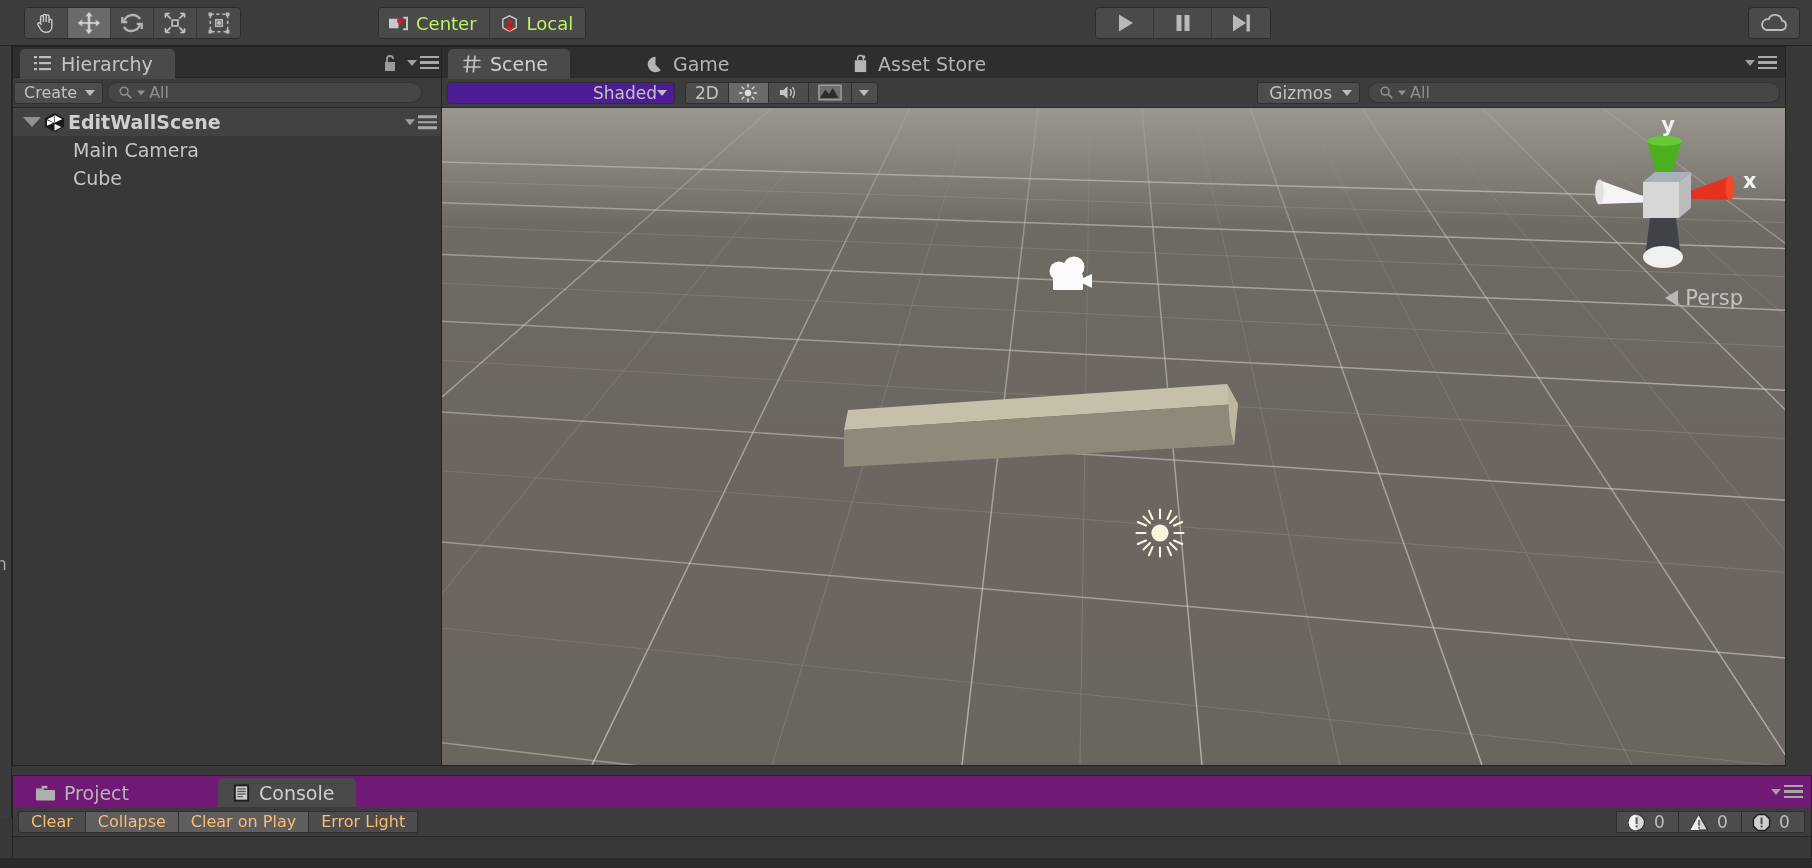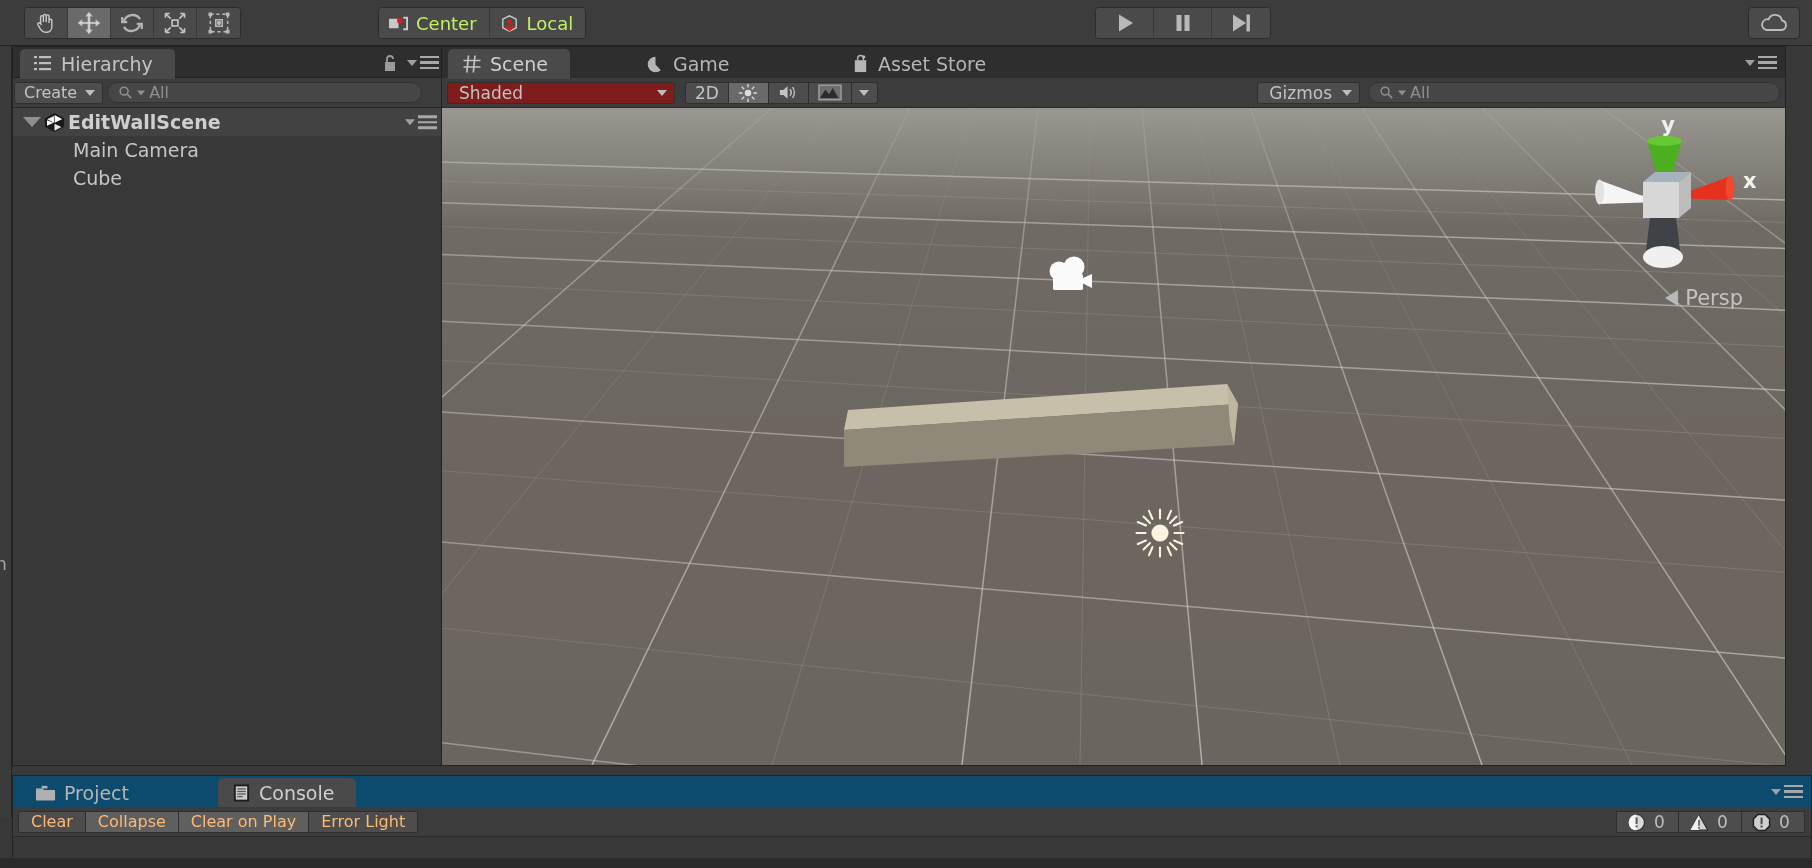--- a/index.html
+++ b/index.html
@@ -151,22 +151,22 @@
     border-radius: 5px 5px 0 0;
   }
   .stab.active { background: #4a4a4a; color: #cfcfcf; }
   .scene-toolbar {
     height: 30px; background: #3c3c3c;
     display: flex; align-items: center; gap: 0;
     padding: 0 5px; border-bottom: 1px solid #2a2a2a;
   }
   .shaded-drop {
     width: 228px; height: 22px;
-    background: #7f1d1d; border: 1px solid #2f2f2f; border-radius: 3px;
-    display: flex; align-items: center; justify-content: space-between;
+    background: #4c1d95; border: 1px solid #2f2f2f; border-radius: 3px;
+    display: flex; align-items: center; justify-content: flex-end;
     padding: 0 7px 0 11px; color: #c2c2c2; font-size: 17px; cursor: pointer;
   }
   .tb-seg {
     height: 22px; min-width: 40px; padding: 0 9px;
     background: #4d4d4d; border: 1px solid #2f2f2f;
     border-left: none;
     display: flex; align-items: center; justify-content: center;
     color: #c2c2c2; font-size: 17px; cursor: pointer;
   }
   .tb-seg.first { border-left: 1px solid #2f2f2f; border-radius: 3px 0 0 3px; }
@@ -204,21 +204,21 @@
   .persp-arrow {
     width: 0; height: 0; border-top: 8px solid transparent;
     border-bottom: 8px solid transparent; border-right: 13px solid #b8b8b8;
   }
 
   
   .console-panel {
     position: absolute; left: 12px; top: 775px; width: 1800px; height: 82px;
     background: #383838; border: 1px solid #232323;
   }
-  .console-tabbar { position: relative; height: 31px; background: #0c4a6e; }
+  .console-tabbar { position: relative; height: 31px; background: #701a75; }
   .console-toolbar {
     height: 30px; background: #3c3c3c;
     display: flex; align-items: center; padding: 0 5px;
     border-bottom: 1px solid #2a2a2a;
     position: relative;
   }
   .c-btn {
     height: 22px; padding: 0 12px;
     background: #4d4d4d; border: 1px solid #2f2f2f; border-left: none;
     display: flex; align-items: center; justify-content: center;

